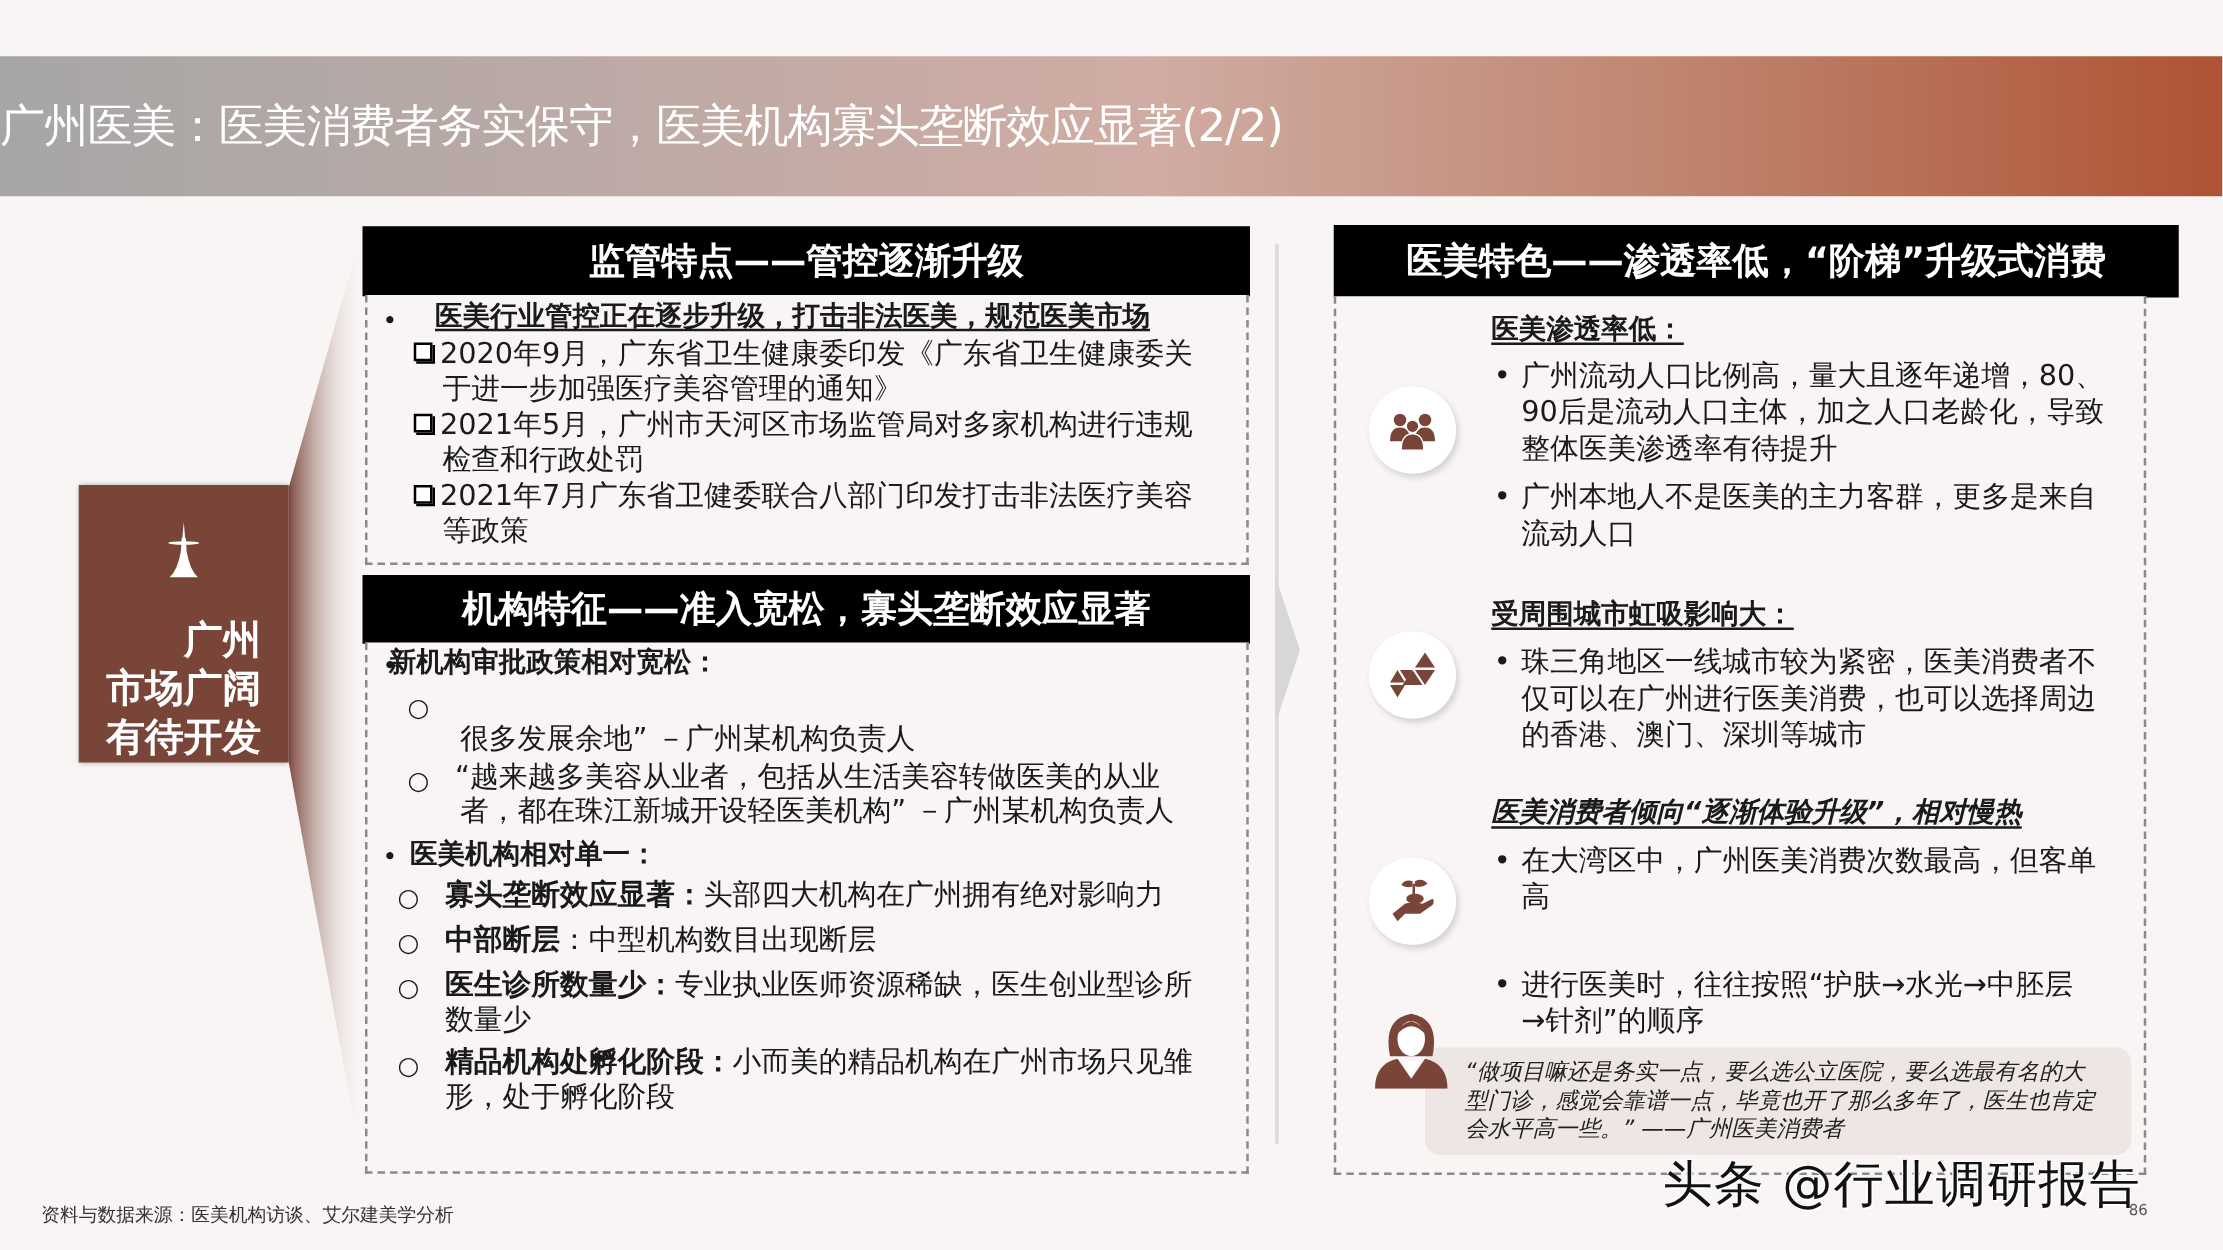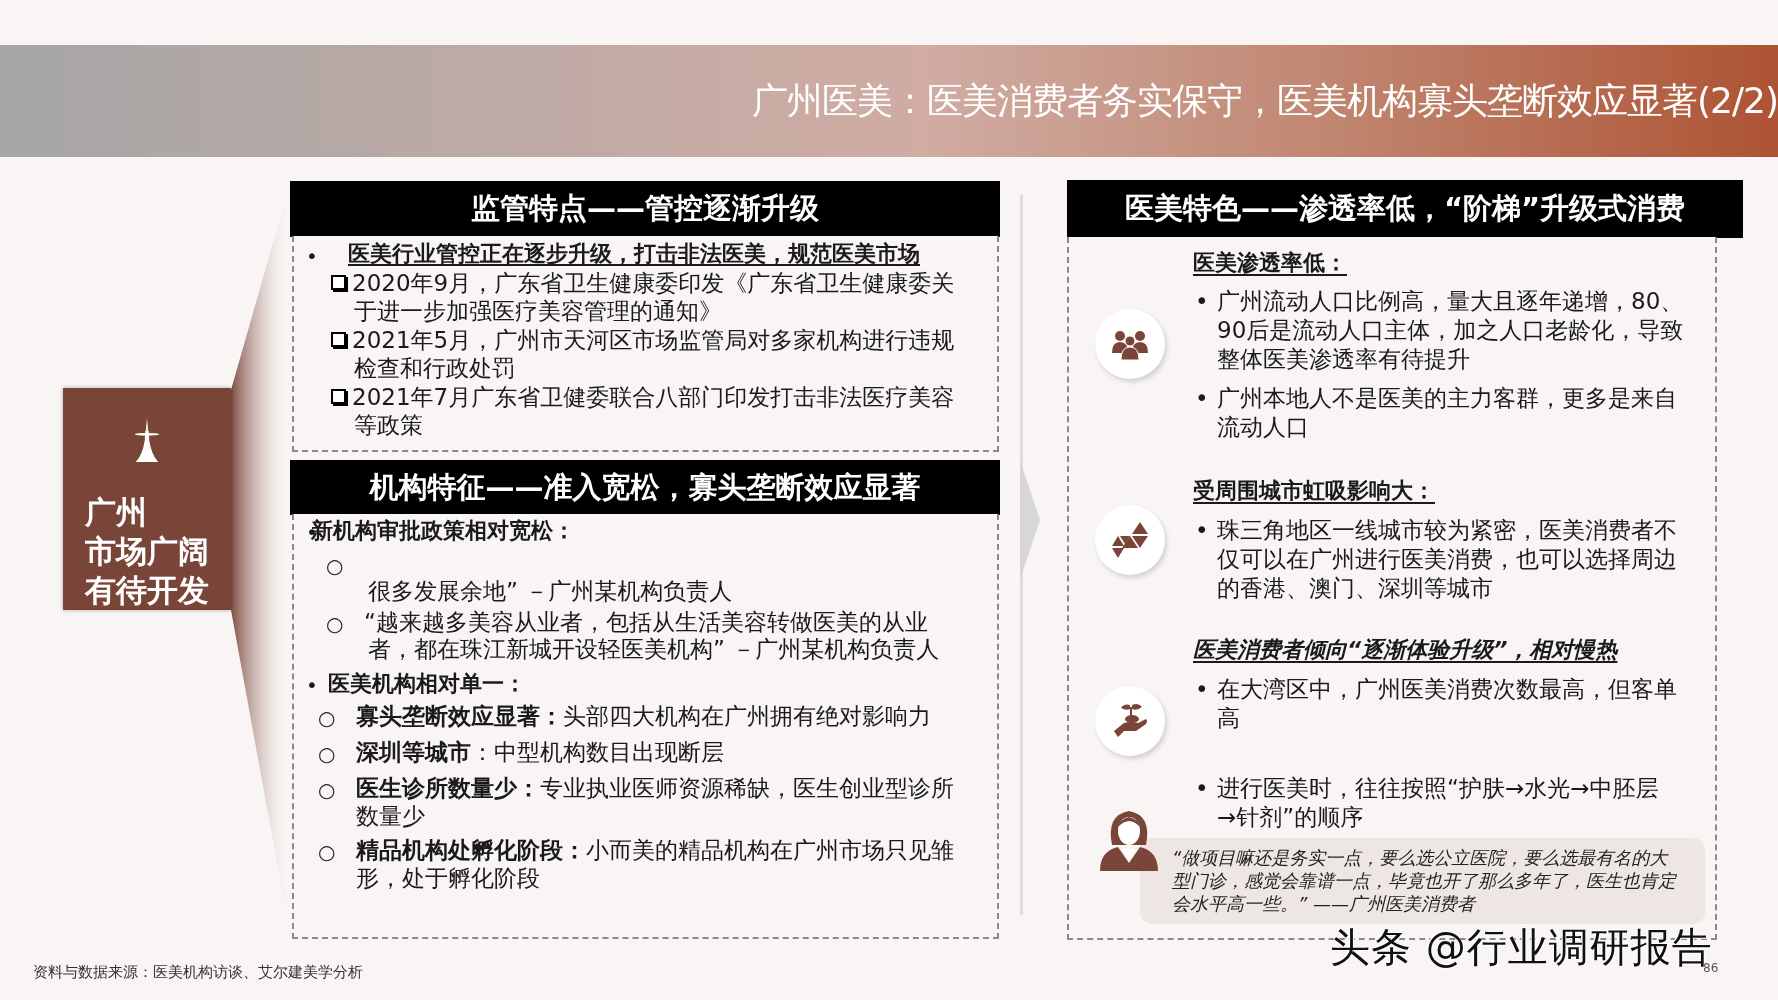--- a/index.html
+++ b/index.html
@@ -1,28 +1,28 @@
 <!DOCTYPE html>
 <html><head>
 <meta charset="utf-8">
 <style>
   * { box-sizing: border-box; margin: 0; padding: 0; }
   html, body { width: 1778px; height: 1000px; overflow: hidden; }
   body { background: #f8f5f4; font-family: "DejaVu Sans", "Liberation Sans", sans-serif; color: #1a1a1a; position: relative; }
 
   .title-bar { position: absolute; left: 0; top: 45px; width: 1778px; height: 112px;
     background: linear-gradient(90deg, #a6a6a6 0%, #bfaaa5 30%, #d0aca3 52%, #c08670 75%, #ae5334 100%);
-    display: flex; align-items: center; justify-content: flex-end; }
+    display: flex; align-items: center; justify-content: flex-start; }
   .title-bar .title { color: #fff; font-size: 36px; letter-spacing: -1px; }
 
   
   .badge { position: absolute; left: 63px; top: 388px; width: 168px; height: 222px; background: #7a4539;
     box-shadow: 0 0 4px rgba(0,0,0,0.3); display: flex; flex-direction: column; align-items: center; padding-top: 30px; }
   .badge .tower { width: 60px; height: 80px; }
-  .badge .btxt { color: #fff; font-weight: bold; font-size: 31px; line-height: 39px; text-align: left; margin-top: 30px; }
+  .badge .btxt { color: #fff; font-weight: bold; font-size: 31px; line-height: 39px; text-align: right; margin-top: 30px; }
   .funnel { position: absolute; left: 231px; top: 180px; width: 60px; height: 760px; }
 
   
   .box { position: absolute; border: 2px dashed #8a8a8a; border-top: none; background: #f8f5f4; }
   .box-head { position: absolute; background: #000; color: #fff; font-weight: bold; display: flex; align-items: center; justify-content: center; font-size: 29px; }
 
   .b1 { left: 292px; top: 236px; width: 707px; height: 216px; }
   .h1 { left: 290px; top: 181px; width: 710px; height: 56px; }
   .b2 { left: 292px; top: 514px; width: 707px; height: 425px; }
   .h2 { left: 290px; top: 460px; width: 710px; height: 55px; }
@@ -103,21 +103,21 @@
   <div class="item" style="left:70px; top:94px;">“越来越多美容从业者，包括从生活美容转做医美的从业</div>
   <div class="item" style="left:74px; top:121px;">者，都在珠江新城开设轻医美机构” －广州某机构负责人</div>
 
   <div class="item" style="left:12px; top:157px; font-size:20px;">•</div>
   <div class="item bold" style="left:34px; top:156px; font-size:22px;">医美机构相对单一：</div>
 
   <div class="circ" style="left:24px; top:192px;">○</div>
   <div class="item" style="left:62px; top:188px;"><span class="bold">寡头垄断效应显著：</span><span>头部四大机构在广州拥有绝对影响力</span></div>
 
   <div class="circ" style="left:24px; top:228px;">○</div>
-  <div class="item" style="left:62px; top:224px;"><span class="bold">深圳等城市</span><span>：中型机构数目出现断层</span></div>
+  <div class="item" style="left:62px; top:224px;"><span class="bold">中部断层</span><span>：中型机构数目出现断层</span></div>
 
   <div class="circ" style="left:24px; top:264px;">○</div>
   <div class="item" style="left:62px; top:260px;"><span class="bold">医生诊所数量少：</span><span>专业执业医师资源稀缺，医生创业型诊所</span></div>
   <div class="item" style="left:62px; top:288px;">数量少</div>
 
   <div class="circ" style="left:24px; top:326px;">○</div>
   <div class="item" style="left:62px; top:322px;"><span class="bold">精品机构处孵化阶段：</span><span>小而美的精品机构在广州市场只见雏</span></div>
   <div class="item" style="left:62px; top:350px;">形，处于孵化阶段</div>
 </div>
 

